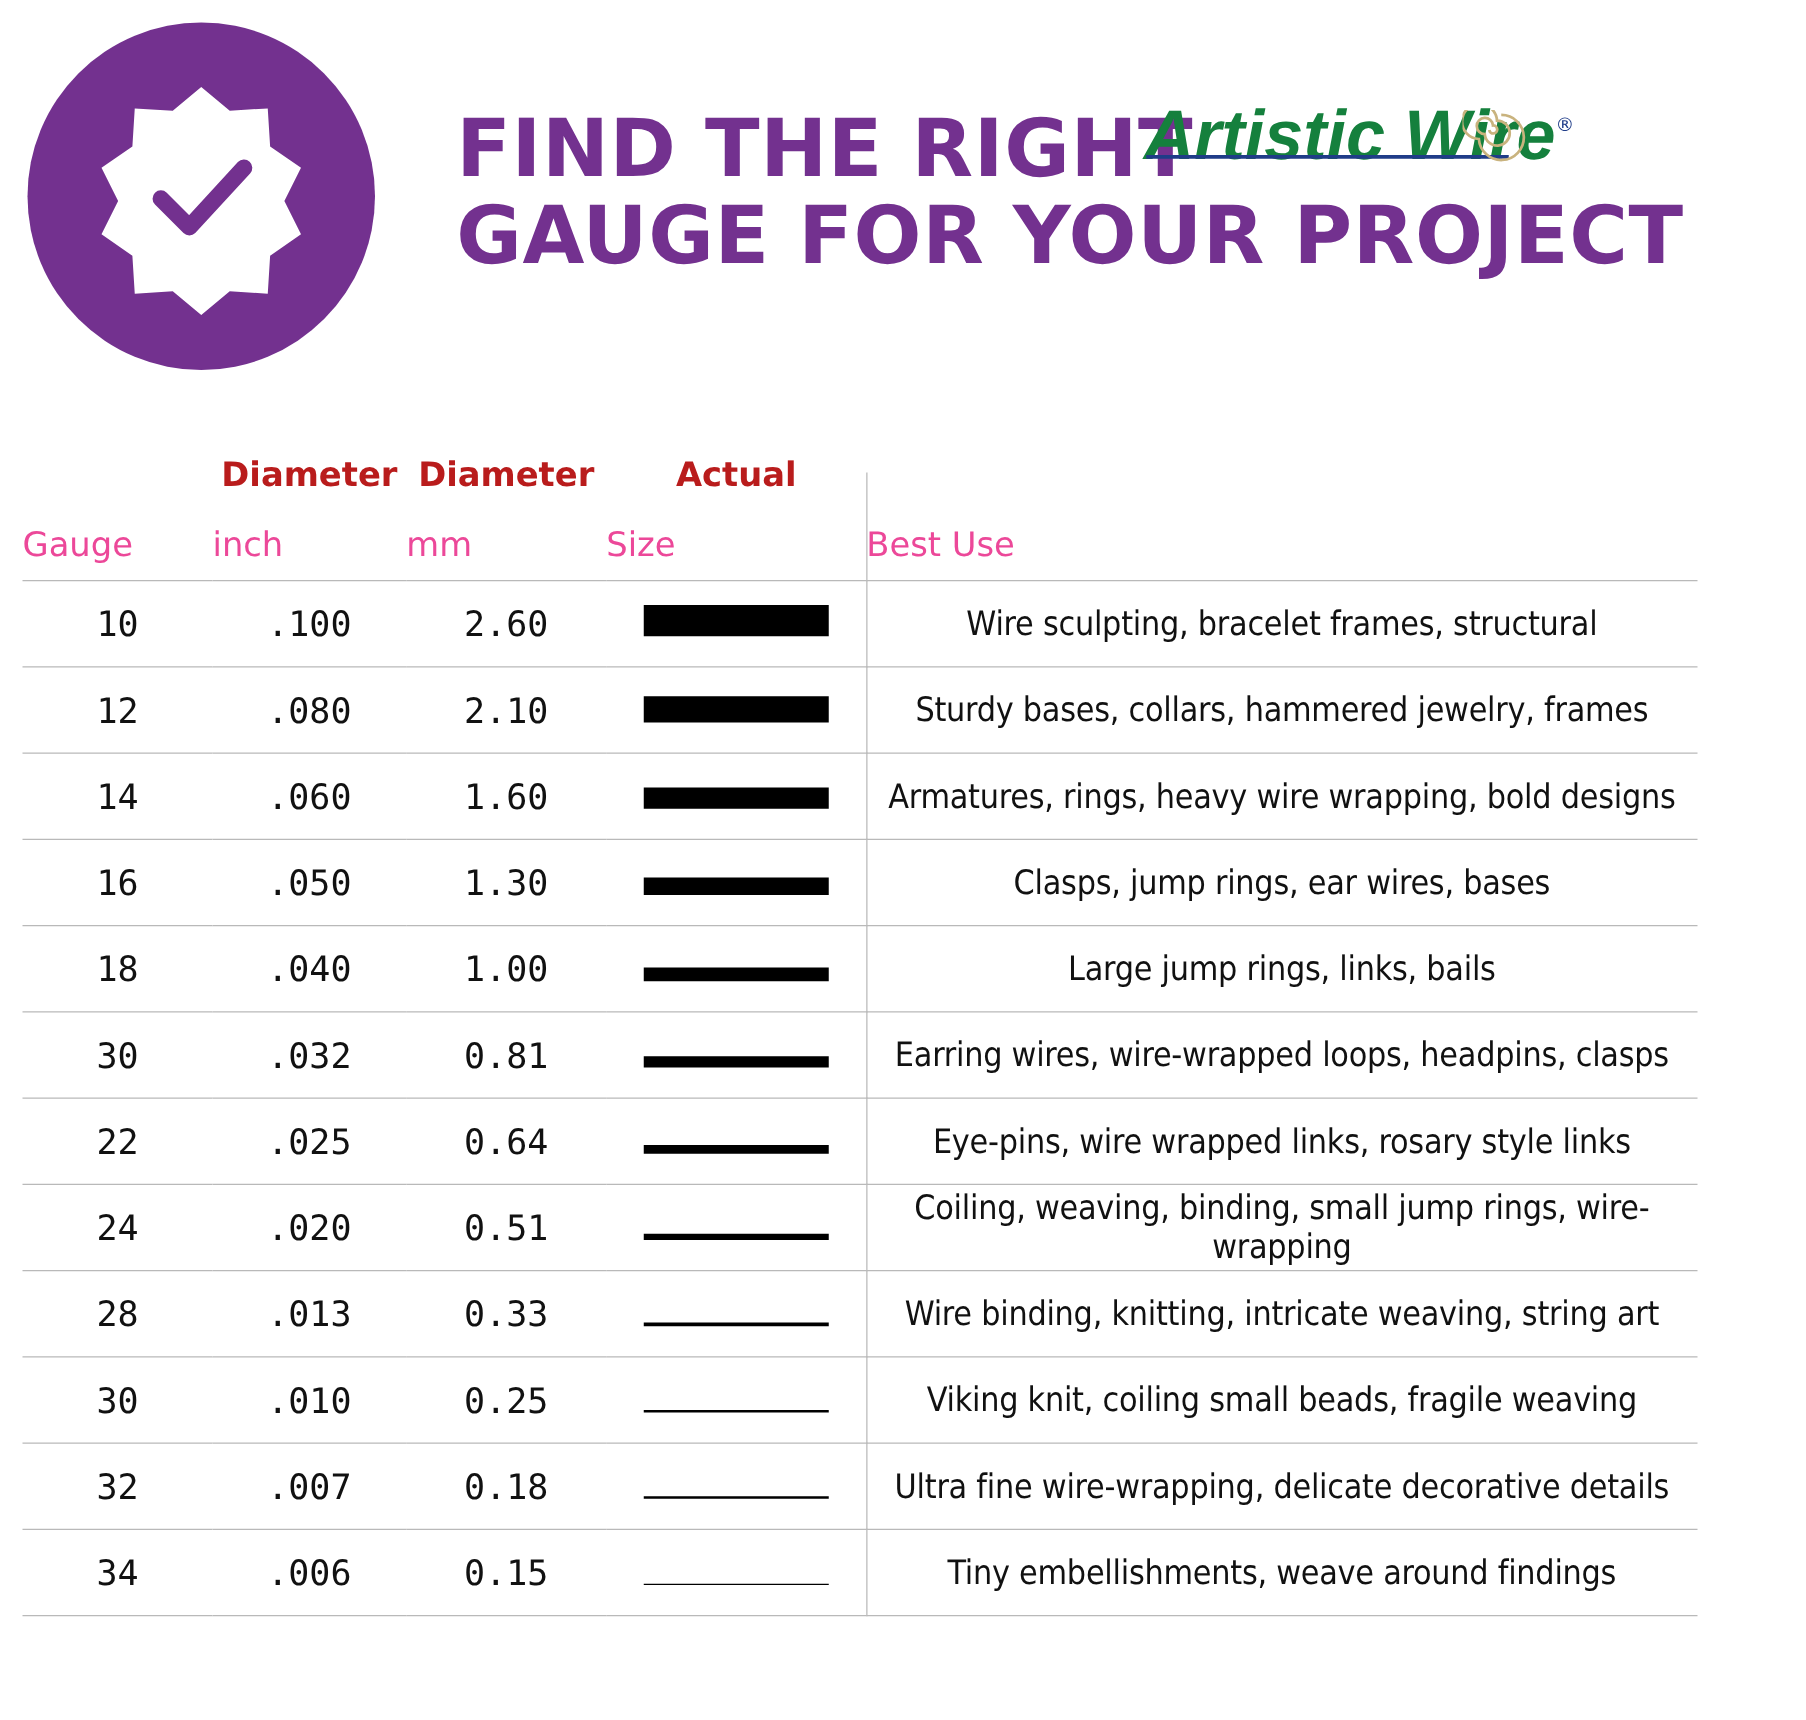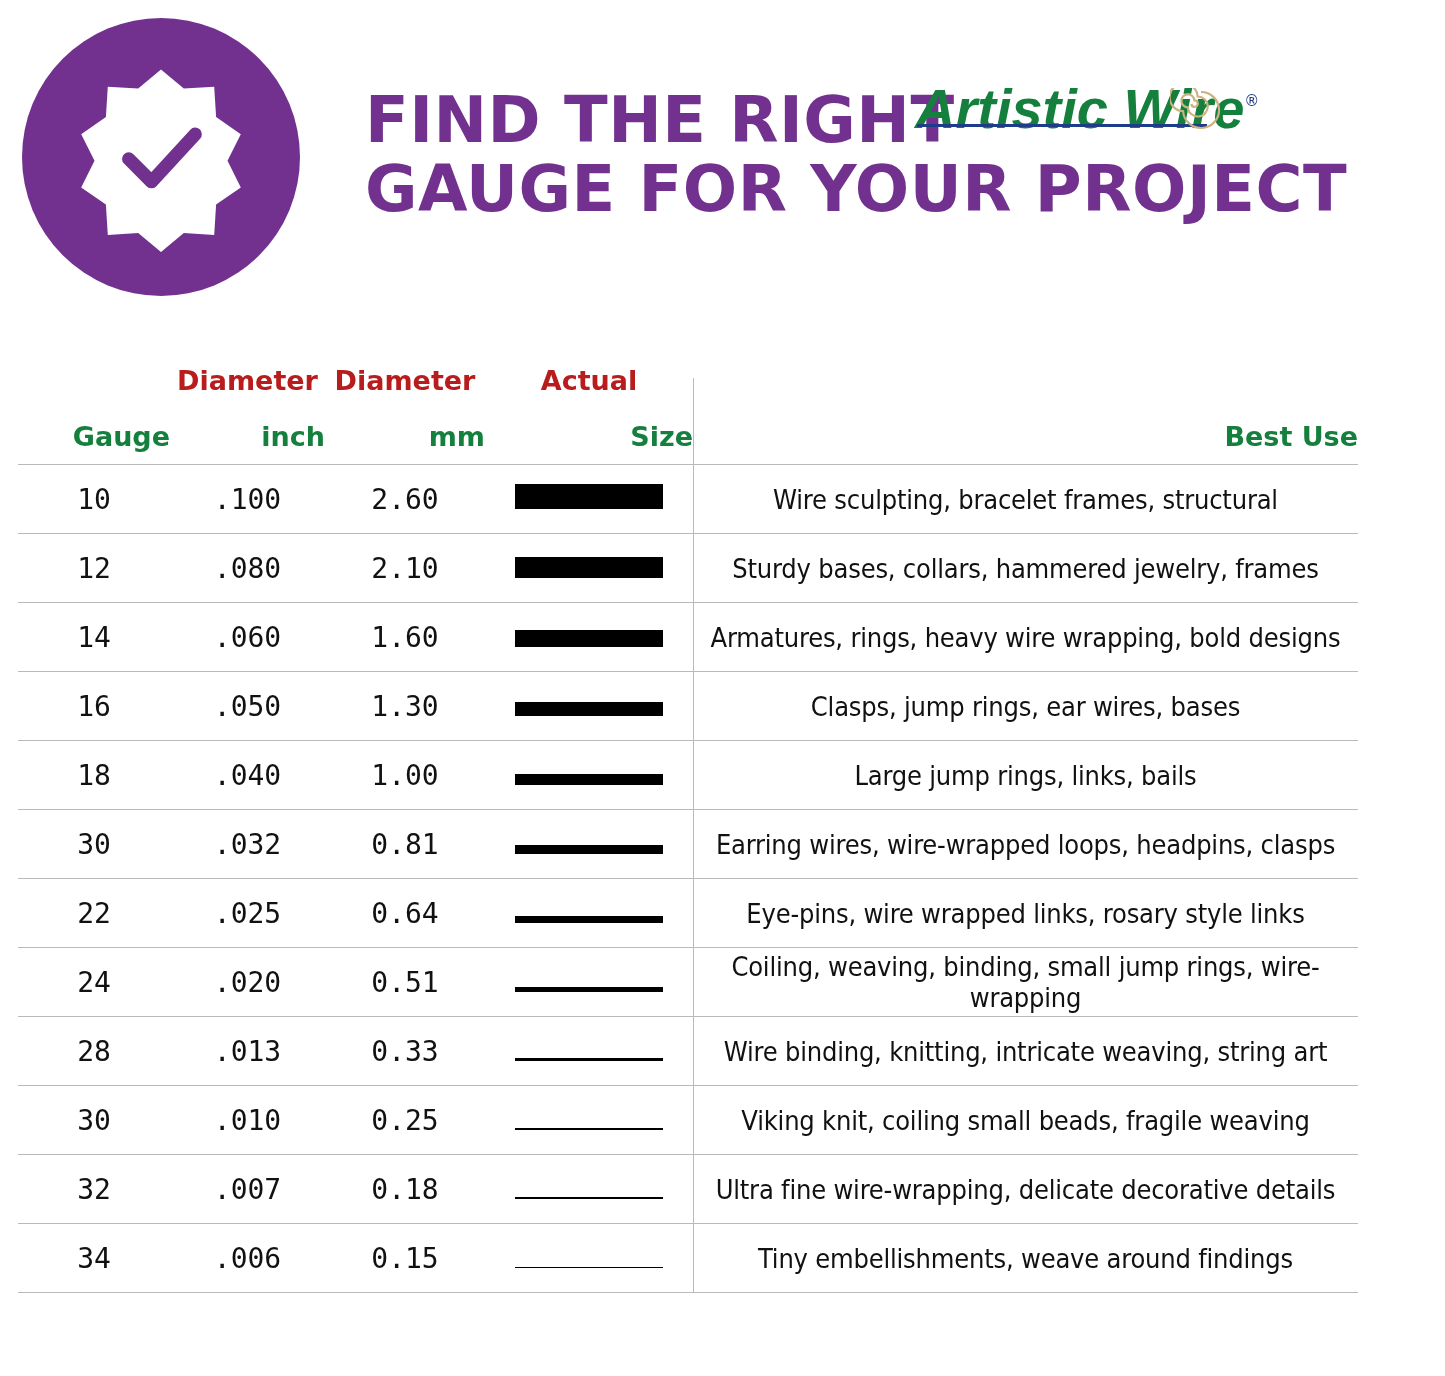--- a/index.html
+++ b/index.html
@@ -116,24 +116,24 @@
     font-size: 27px;
     color: #b91c1c;
     text-align: center;
     padding: 0 0 6px 0;
     border: none;
     vertical-align: bottom;
     height: 44px;
   }
   .head-bottom td {
     font-family: "DejaVu Sans", sans-serif;
-    font-weight: bold;
+    font-weight: normal;
     font-size: 27px;
-    color: #15803d;
-    text-align: right;
+    color: #ec4899;
+    text-align: left;
     padding: 0 0 12px 0;
     border: none;
     vertical-align: bottom;
     height: 50px;
   }
   .head-bottom td.usehdr { font-size: 27px; }
 
   tbody tr { height: 69px; margin-top: 43px; }
   tbody td {
     border-top: 1.5px solid #b9b9b9;

